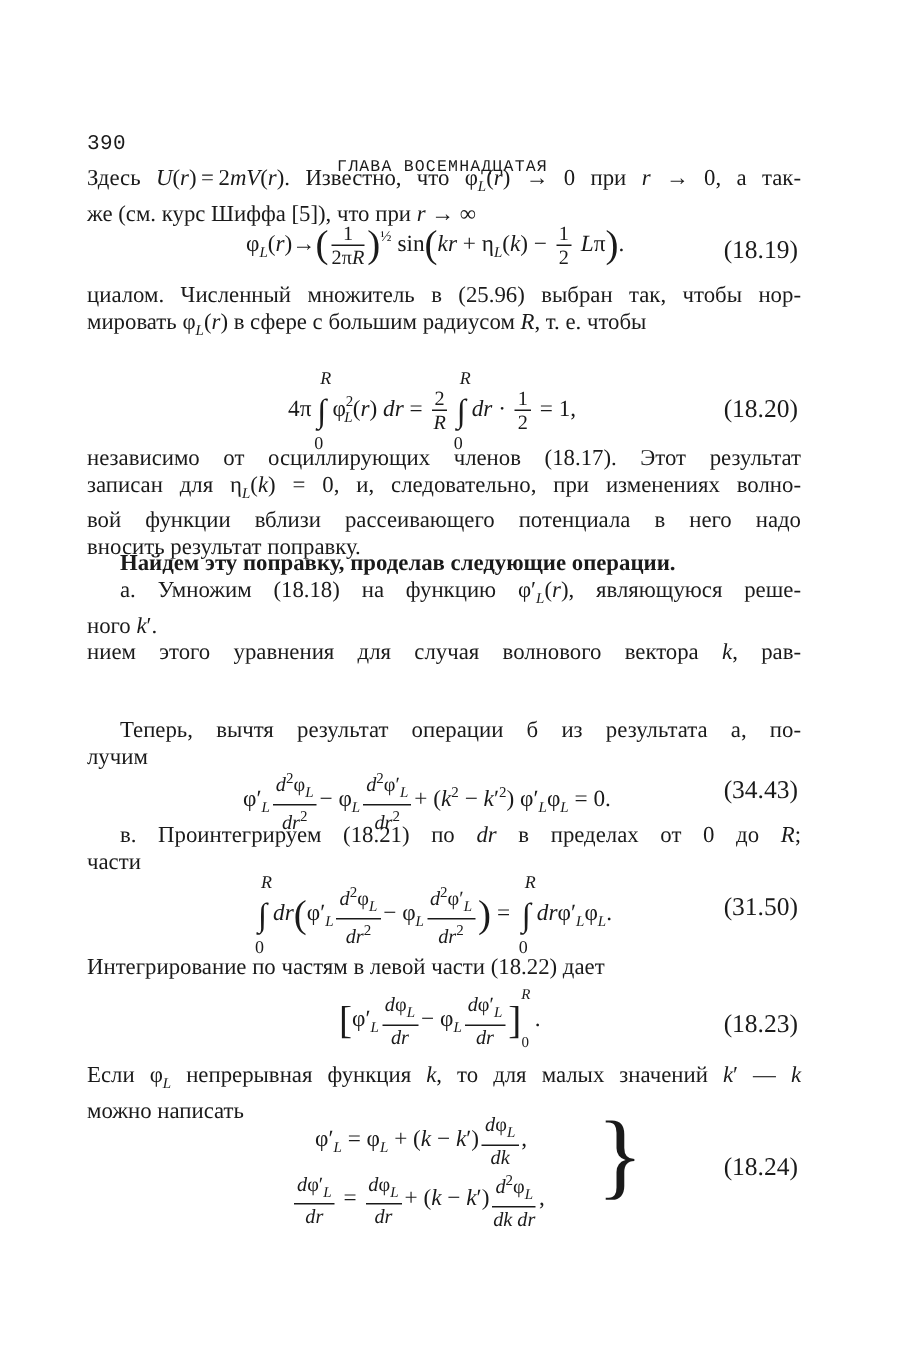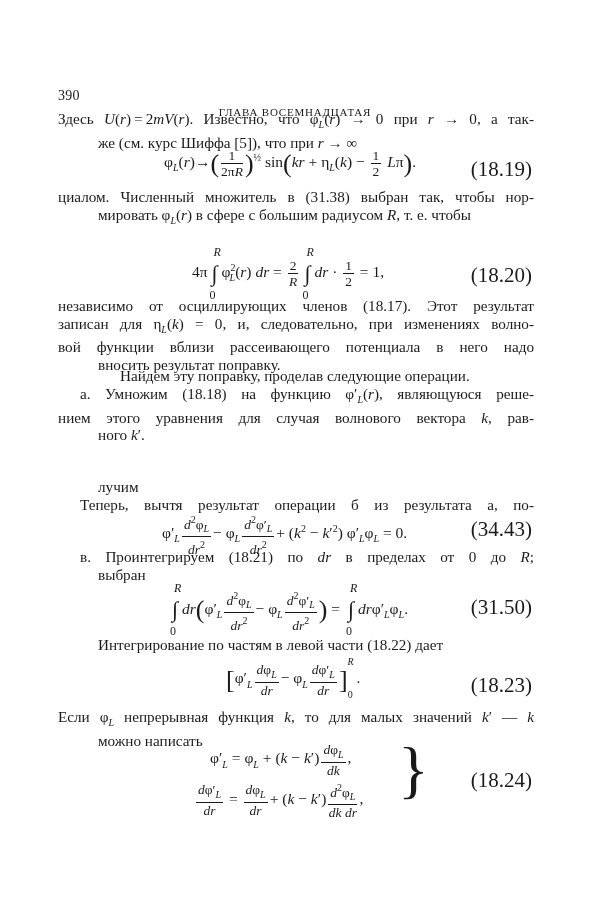--- a/index.html
+++ b/index.html
@@ -1,30 +1,30 @@
 <!DOCTYPE html>
 <html><head>
 <meta charset="utf-8">
 <style>
   html, body { margin: 0; padding: 0; background: #ffffff; }
   body { width: 600px; height: 905px; position: relative; overflow: hidden;
          font-family: "Liberation Serif", "DejaVu Serif", serif; color: #1a1a1a; }
   .page { position: absolute; left: 0; top: 0; width: 600px; height: 905px; }
-  .header { position: absolute; top: 88px; left: 58px; width: 474px; height: 18px; }
+  .header { position: absolute; top: 88px; left: 58px; width: 474px; height: 18px; font-family: Liberation Mono, monospace; }
   .pnum { position: absolute; left: 0; top: 0; font-size: 14px; letter-spacing: 0.3px; }
   .running { position: absolute; left: 0; width: 474px; top: 18px; text-align: center;
              font-size: 11px; letter-spacing: 0.8px; }
   .p { position: absolute; left: 58px; width: 476px; font-size: 15.2px; line-height: 17.5px;
        text-align: justify; margin: 0; }
   .p .ln { display: block; text-align: justify; text-align-last: justify; white-space: nowrap; }
-  .p .ln.last { text-align-last: left; margin-left: 40px; }
-  .ind { text-indent: 22px; }
+  .p .ln.last { text-align-last: left; }
+  .ind { text-indent: 22px; font-weight: bold; }
   i, .it { font-style: italic; }
   .eq { position: absolute; font-size: 15.5px; white-space: nowrap; }
-  .eqn { position: absolute; right: 68px; font-size: 21px; }
+  .eqn { position: absolute; right: 68px; font-size: 17px; }
   .frac { display: inline-block; vertical-align: middle; text-align: center; margin: 0 2px; }
   .frac > span { display: block; line-height: 15px; font-size: 13.5px; }
   .frac > span.num { border-bottom: 1px solid #1a1a1a; padding: 0 2px; }
   .int { display: inline-block; position: relative; font-size: 22px; vertical-align: middle; margin: 0 4px; }
   .int .up { position: absolute; top: -16px; left: 2px; font-size: 12px; font-style: italic; }
   .int .lo { position: absolute; bottom: -16px; left: -2px; font-size: 12px; }
   sub, sup { font-size: 10px; }
   .big { font-size: 26px; vertical-align: middle; }
   .brace { position: absolute; font-size: 64px; line-height: 64px; }
 </style>
@@ -42,21 +42,21 @@
     <span class="ln">Здесь <i>U</i>(<i>r</i>) = 2<i>mV</i>(<i>r</i>). Известно, что φ<sub><i>L</i></sub>(<i>r</i>) → 0 при <i>r</i> → 0, а так-</span>
     <span class="ln last">же (см. курс Шиффа [5]), что при <i>r</i> → ∞</span>
   </div>
 
   <div class="eq" style="top:148px; left:164px">
     φ<sub><i>L</i></sub>(<i>r</i>)→<span class="big">(</span><span class="frac"><span class="num">1</span><span>2π<i>R</i></span></span><span class="big">)</span><sup>½</sup> sin<span class="big">(</span><i>kr</i> + η<sub><i>L</i></sub>(<i>k</i>) − <span class="frac"><span class="num">1</span><span>2</span></span> <i>L</i>π<span class="big">)</span>.
   </div>
   <span class="eqn" style="top:157px">(18.19)</span>
 
   <div class="p" style="top:188px">
-    <span class="ln">циалом. Численный множитель в (31.38) выбран так, чтобы нор-</span>
+    <span class="ln">циалом. Численный множитель в (25.96) выбран так, чтобы нор-</span>
     <span class="ln last">мировать φ<sub><i>L</i></sub>(<i>r</i>) в сфере с большим радиусом <i>R</i>, т. е. чтобы</span>
   </div>
 
   <div class="eq" style="top:258px; left:192px">
     4π<span class="int">∫<span class="up">R</span><span class="lo">0</span></span>φ<sup>2</sup><sub style="margin-left:-6px"><i>L</i></sub>(<i>r</i>) <i>dr</i> = <span class="frac"><span class="num">2</span><span><i>R</i></span></span><span class="int">∫<span class="up">R</span><span class="lo">0</span></span><i>dr</i> · <span class="frac"><span class="num">1</span><span>2</span></span> = 1,
   </div>
   <span class="eqn" style="top:263px">(18.20)</span>
 
   <div class="p" style="top:297px">
     <span class="ln">независимо от осциллирующих членов (18.17). Этот результат</span>
@@ -64,40 +64,40 @@
     <span class="ln">вой функции вблизи рассеивающего потенциала в него надо</span>
     <span class="ln last">вносить результат поправку.</span>
   </div>
 
   <div class="p ind" style="top:367px">
     <span class="ln last">Найдем эту поправку, проделав следующие операции.</span>
   </div>
 
   <div class="p" style="top:385px">
     <span class="ln" style="padding-left:22px">а. Умножим (18.18) на функцию φ′<sub><i>L</i></sub>(<i>r</i>), являющуюся реше-</span>
+    <span class="ln last">ного <i>k</i>′.</span>
     <span class="ln">нием этого уравнения для случая волнового вектора <i>k</i>, рав-</span>
-    <span class="ln last">ного <i>k</i>′.</span>
   </div>
 
   <div class="p" style="top:438px">
   </div>
 
   <div class="p" style="top:478px">
+    <span class="ln" style="padding-left:22px">Теперь, вычтя результат операции б из результата а, по-</span>
     <span class="ln last">лучим</span>
-    <span class="ln" style="padding-left:22px">Теперь, вычтя результат операции б из результата а, по-</span>
   </div>
 
   <div class="eq" style="top:512px; left:162px">
     φ′<sub><i>L</i></sub><span class="frac"><span class="num"><i>d</i><sup>2</sup>φ<sub><i>L</i></sub></span><span><i>dr</i><sup>2</sup></span></span>− φ<sub><i>L</i></sub><span class="frac"><span class="num"><i>d</i><sup>2</sup>φ′<sub><i>L</i></sub></span><span><i>dr</i><sup>2</sup></span></span>+ (<i>k</i><sup>2</sup> − <i>k</i>′<sup>2</sup>) φ′<sub><i>L</i></sub>φ<sub><i>L</i></sub> = 0.
   </div>
   <span class="eqn" style="top:517px">(34.43)</span>
 
   <div class="p" style="top:548px">
     <span class="ln" style="padding-left:22px">в. Проинтегрируем (18.21) по <i>dr</i> в пределах от 0 до <i>R</i>;</span>
-    <span class="ln last">выбран</span>
+    <span class="ln last">части</span>
   </div>
 
   <div class="eq" style="top:588px; left:168px">
     <span class="int">∫<span class="up">R</span><span class="lo">0</span></span><i>dr</i><span class="big">(</span>φ′<sub><i>L</i></sub><span class="frac"><span class="num"><i>d</i><sup>2</sup>φ<sub><i>L</i></sub></span><span><i>dr</i><sup>2</sup></span></span>− φ<sub><i>L</i></sub><span class="frac"><span class="num"><i>d</i><sup>2</sup>φ′<sub><i>L</i></sub></span><span><i>dr</i><sup>2</sup></span></span><span class="big">)</span> = <span class="int">∫<span class="up">R</span><span class="lo">0</span></span><i>dr</i>φ′<sub><i>L</i></sub>φ<sub><i>L</i></sub>.
   </div>
   <span class="eqn" style="top:595px">(31.50)</span>
 
   <div class="p" style="top:636px">
     <span class="ln last">Интегрирование по частям в левой части (18.22) дает</span>
   </div>

